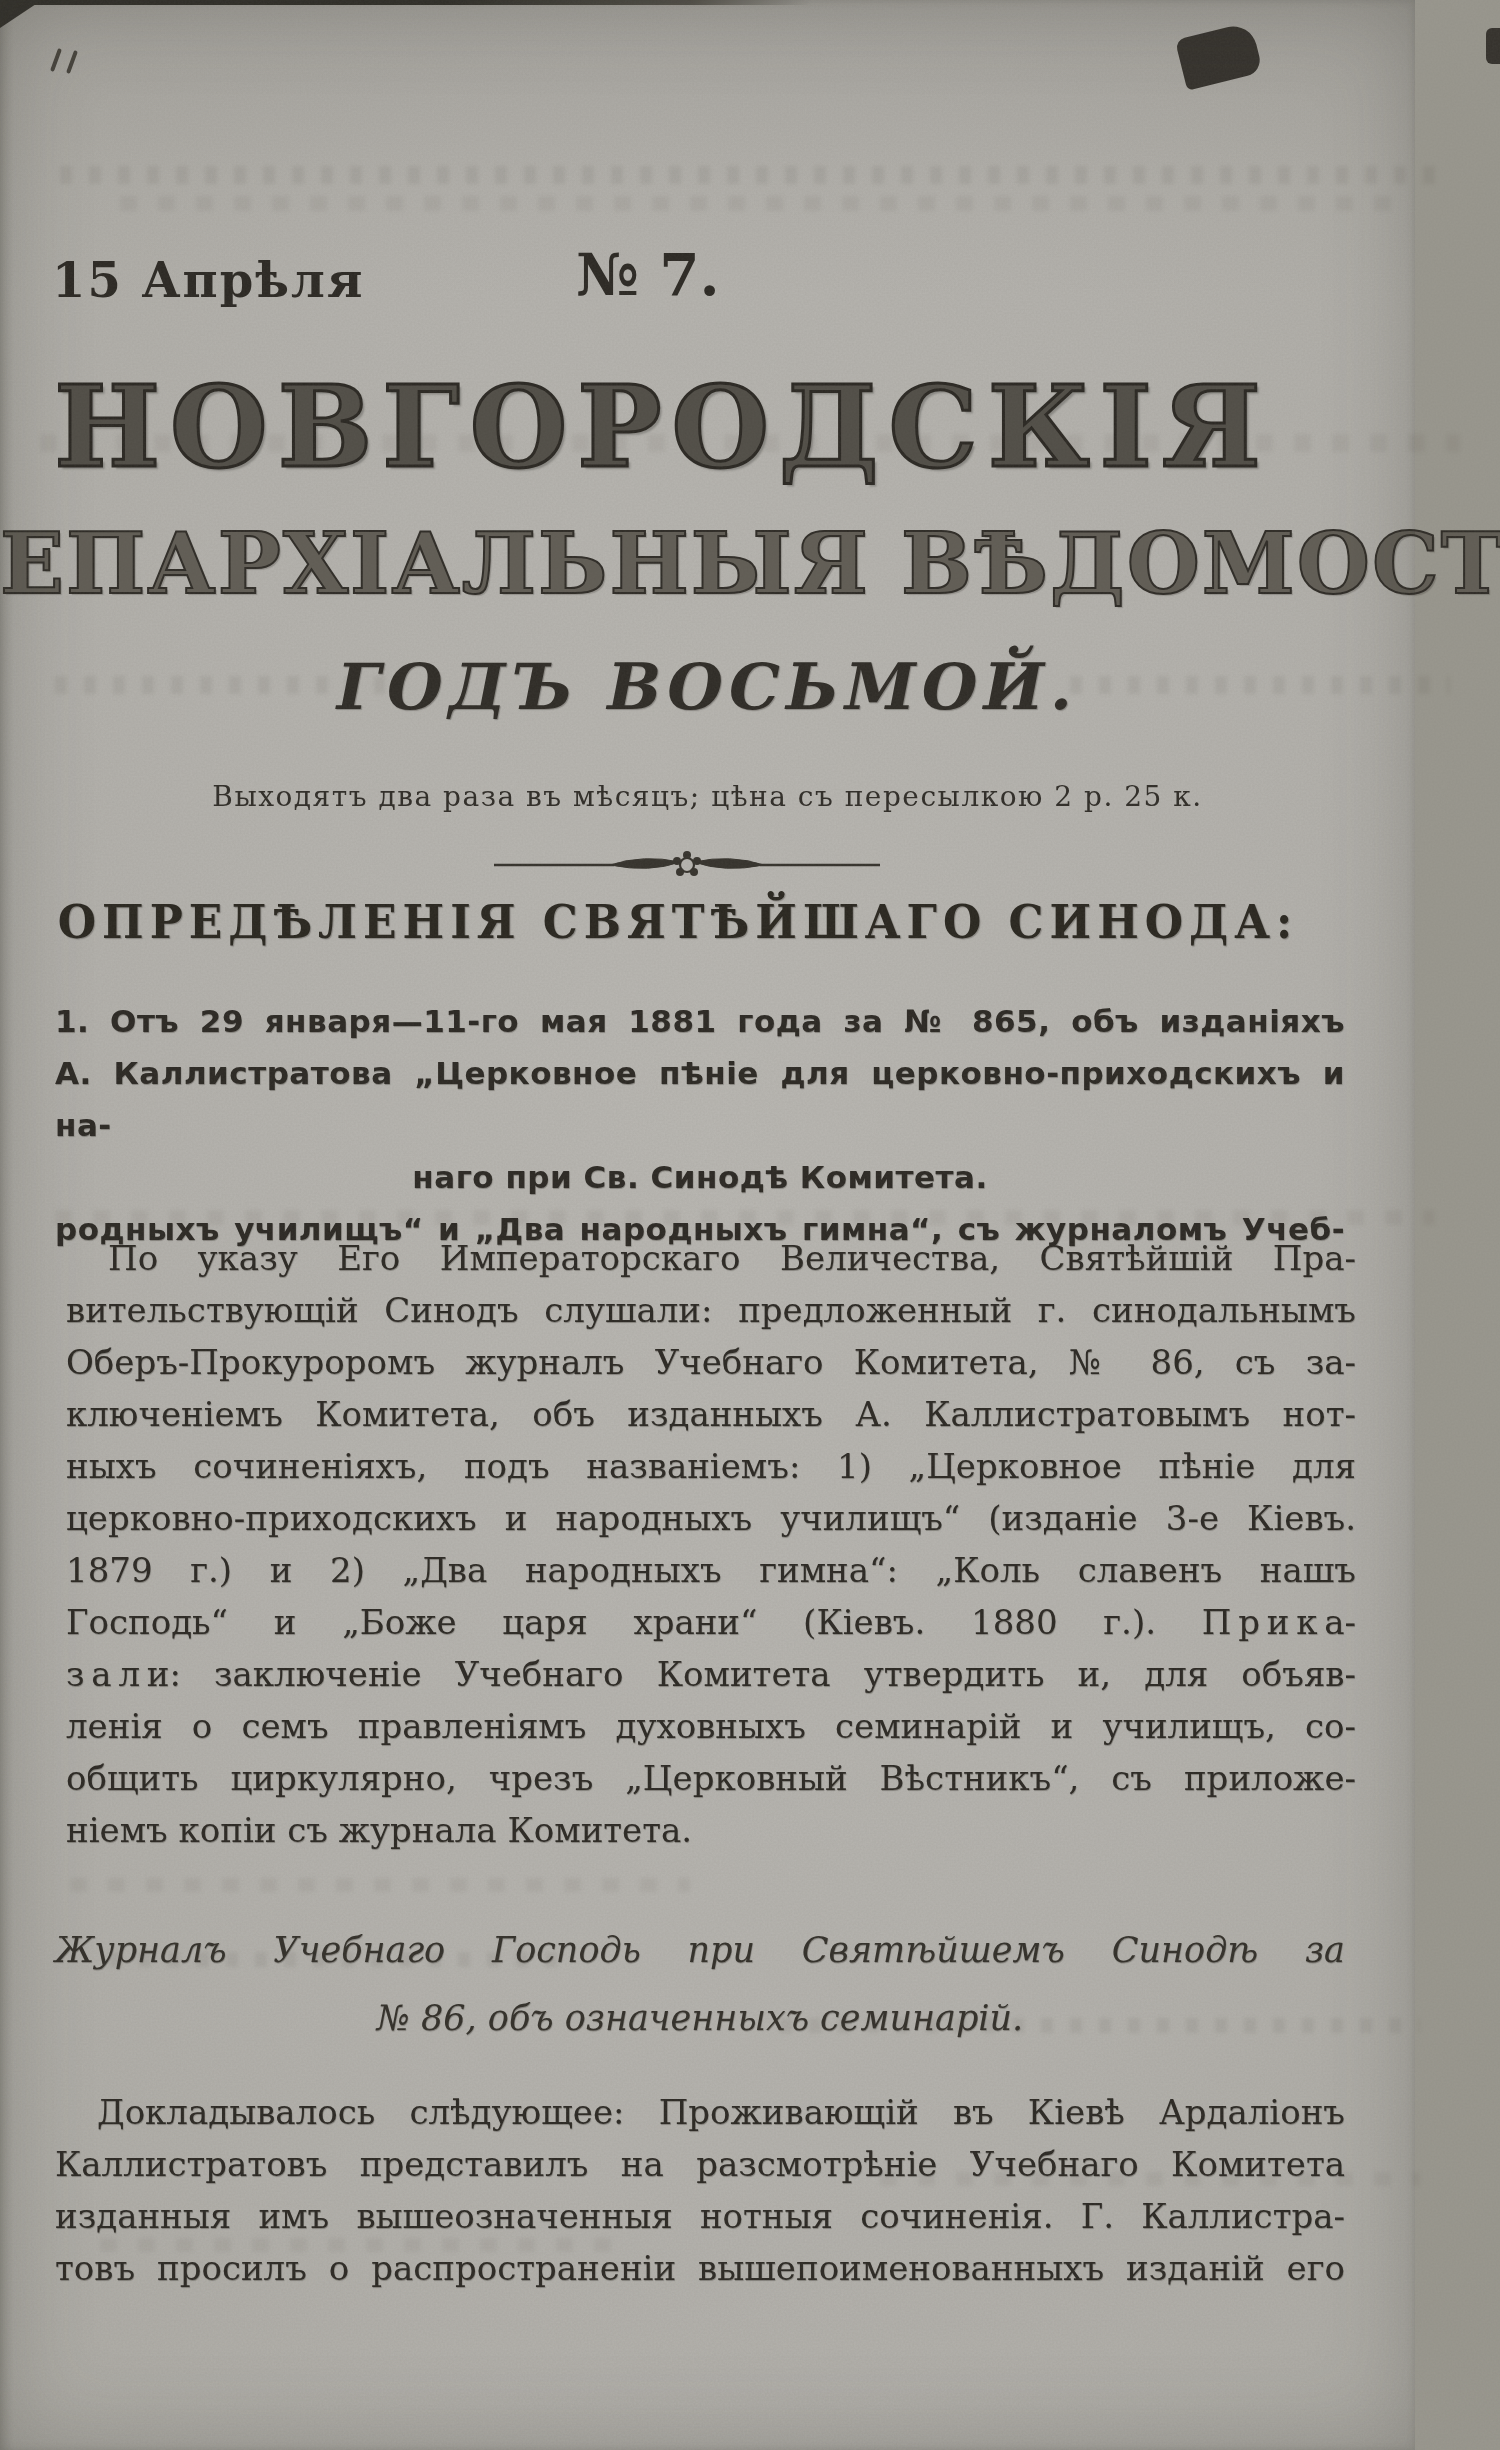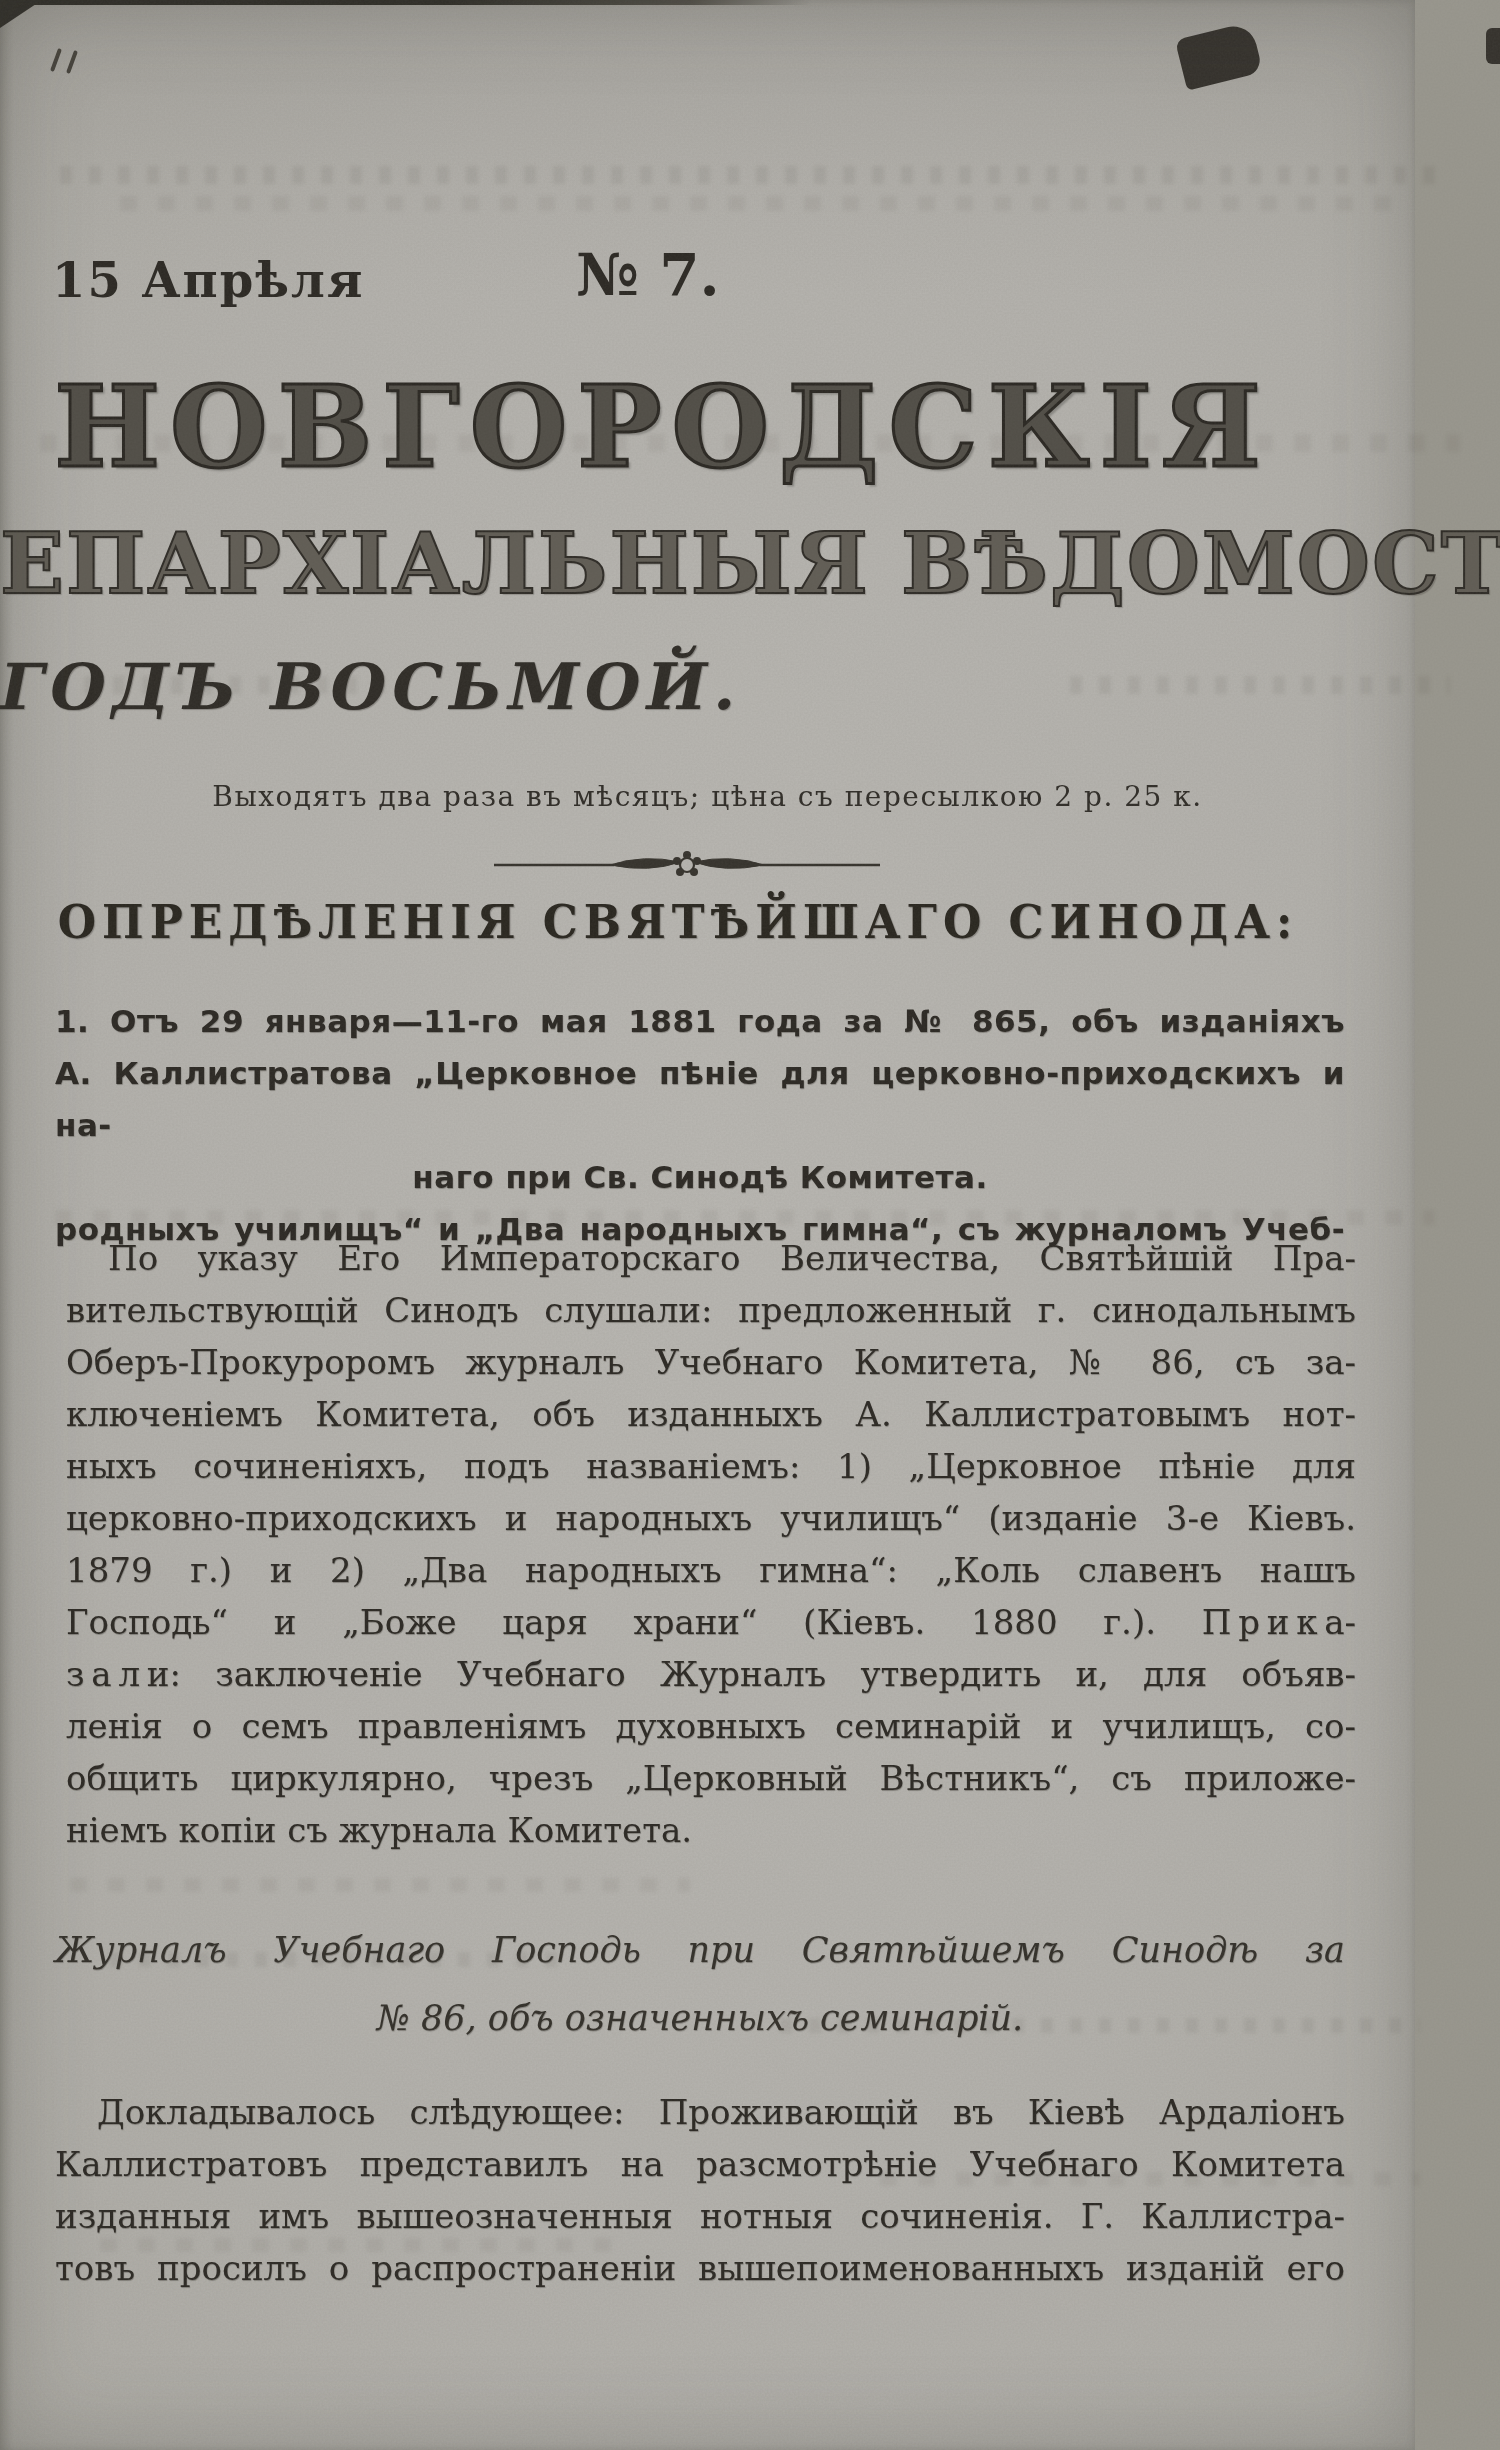--- a/index.html
+++ b/index.html
@@ -26,21 +26,21 @@
     text-shadow:3px 3px 2px rgba(30,28,24,0.28);
     transform:translateX(-45px);
   }
   #masthead-2{
     left:0;top:514px;width:100%;text-align:center;
     font:700 84px/1.2 "DejaVu Serif",serif;letter-spacing:2px;white-space:nowrap;
     color:#615d55;-webkit-text-stroke:2px #2e2b26;
     text-shadow:2px 2px 1px rgba(30,28,24,0.22);
   }
   #edition-year{
-    left:0;top:652px;width:100%;text-align:left;
+    left:0;top:652px;width:100%;text-align:center;
     font:italic 700 64px/1.1 "DejaVu Serif",serif;letter-spacing:6px;
     color:#2e2b26;text-shadow:1px 1px 1px rgba(30,28,24,0.3);
   }
   #publication-info{
     left:0;top:780px;width:100%;text-align:center;
     font:400 28px/1.2 "DejaVu Serif",serif;letter-spacing:1.5px;color:#2f2c27;
   }
   #divider{left:492px;top:848px;width:390px;height:34px;}
 
   #section-heading{
@@ -138,21 +138,21 @@
 
   <div class="abs col" id="decree-body">
     <span class="txtline jl ind">По указу Его Императорскаго Величества, Святѣйшій Пра-</span>
     <span class="txtline jl">вительствующій Синодъ слушали: предложенный г. синодальнымъ</span>
     <span class="txtline jl">Оберъ-Прокуроромъ журналъ Учебнаго Комитета, № 86, съ за-</span>
     <span class="txtline jl">ключеніемъ Комитета, объ изданныхъ А. Каллистратовымъ нот-</span>
     <span class="txtline jl">ныхъ сочиненіяхъ, подъ названіемъ: 1) „Церковное пѣніе для</span>
     <span class="txtline jl">церковно-приходскихъ и народныхъ училищъ“ (изданіе 3-е Кіевъ.</span>
     <span class="txtline jl">1879 г.) и 2) „Два народныхъ гимна“: „Коль славенъ нашъ</span>
     <span class="txtline jl">Господь“ и „Боже царя храни“ (Кіевъ. 1880 г.). П р и к а-</span>
-    <span class="txtline jl">з а л и: заключеніе Учебнаго Журналъ утвердить и, для объяв-</span>
+    <span class="txtline jl">з а л и: заключеніе Учебнаго Комитета утвердить и, для объяв-</span>
     <span class="txtline jl">ленія о семъ правленіямъ духовныхъ семинарій и училищъ, со-</span>
     <span class="txtline jl">общить циркулярно, чрезъ „Церковный Вѣстникъ“, съ приложе-</span>
     <span class="txtline ll">ніемъ копіи съ журнала Комитета.</span>
   </div>
 
   <div class="abs col" id="journal-heading">
     <span class="txtline jl">Журналъ Учебнаго Господь при Святѣйшемъ Синодѣ за</span>
     <span class="txtline cl">№ 86, объ означенныхъ семинарій.</span>
   </div>
 

